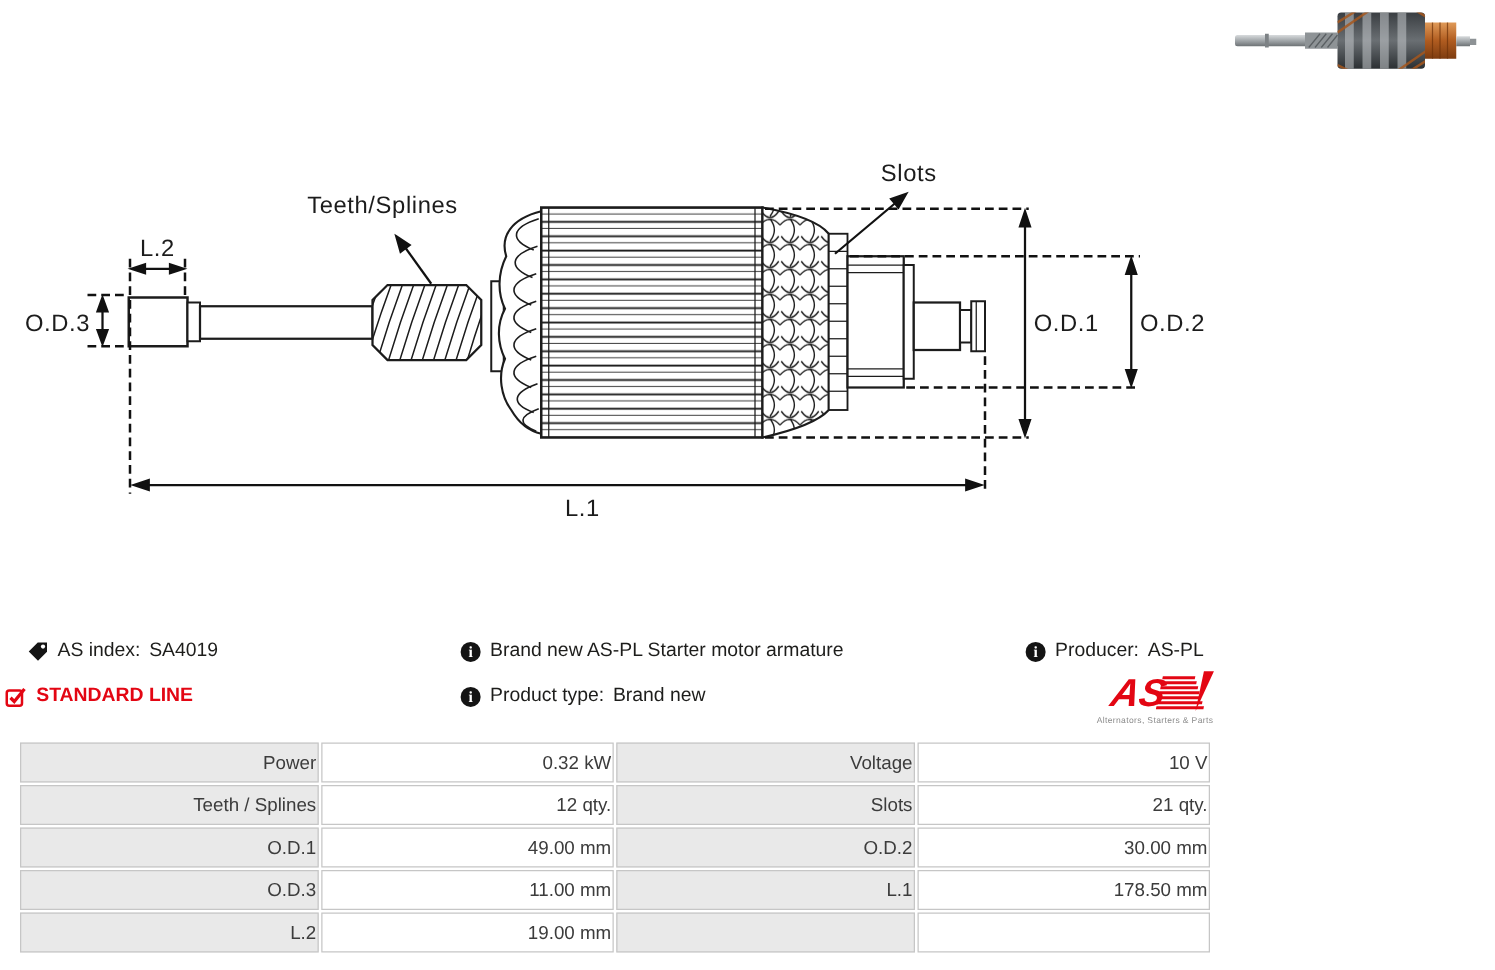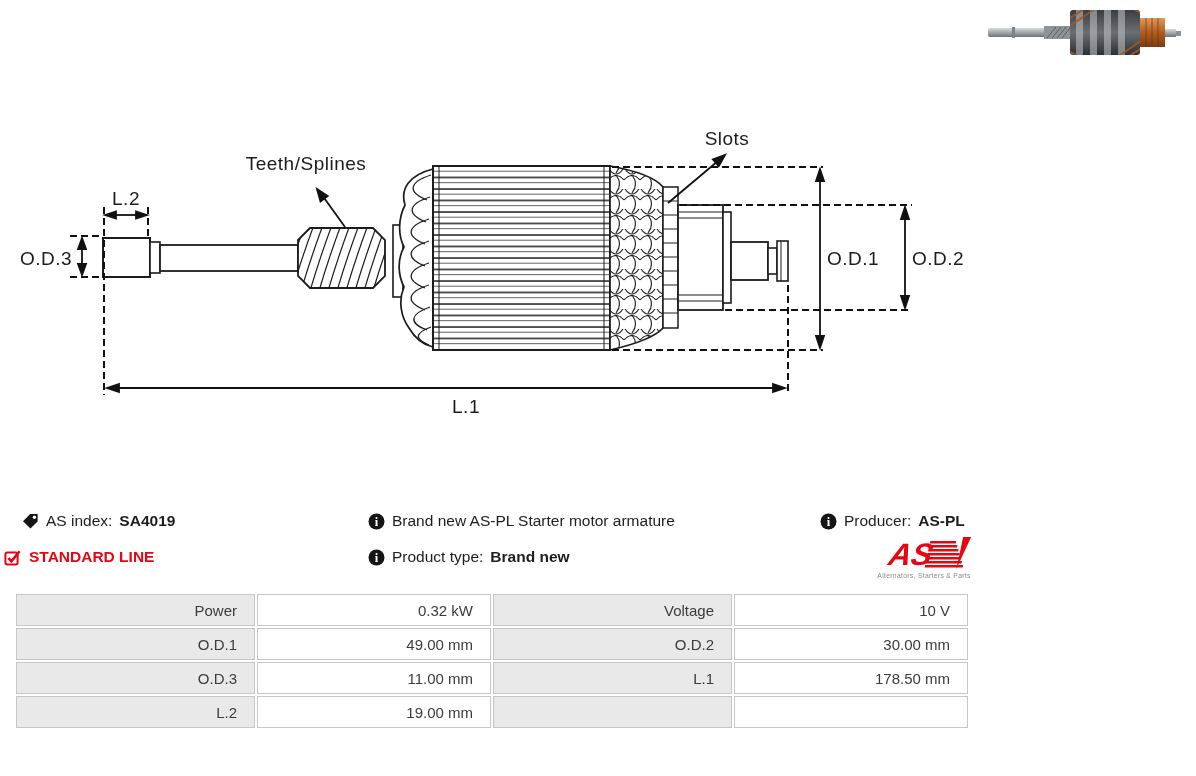--- a/index.html
+++ b/index.html
@@ -2,28 +2,28 @@
 <html><head>
 <meta charset="utf-8">
 <style>
   html,body{margin:0;padding:0;background:#ffffff;}
   body{width:1196px;height:776px;position:relative;overflow:hidden;
        font-family:"Liberation Sans", sans-serif;color:#1d1d1b;}
   .abs{position:absolute;}
   
   .info-line{position:absolute;font-size:15.5px;white-space:nowrap;display:flex;align-items:center;gap:7px;}
   .info-line .ic{flex:0 0 auto;display:inline-block;line-height:0;}
-  .bold{font-weight:bold;}
+  .bold{font-weight:normal;}
   .red{color:#e30613;font-weight:bold;}
   
   table.spec{position:absolute;left:14px;top:592px;width:954px;
              border-collapse:separate;border-spacing:2px;font-size:15px;color:#3c3c3c;
              table-layout:fixed;}
   table.spec td{height:30px;border:1px solid #c6c6c6;text-align:right;
-                padding:0 17px 0 4px;overflow:hidden;}
+                padding:0 1px 0 4px;overflow:hidden;}
   td.lbl{background:#e9e9e9;}
   td.val{background:#ffffff;}
   
   svg text.dlab{font-family:"Liberation Sans", sans-serif;font-size:19px;fill:#1c1c1c;letter-spacing:0.5px;}
 </style>
 </head>
 <body>
 
 <div class="abs" style="left:986px;top:6px;width:202px;height:54px;">
   <svg width="202" height="54" viewBox="0 0 202 54">
@@ -296,20 +296,26 @@
       <col style="width:234px">
     </colgroup>
   <tbody>
     <tr>
       <td class="lbl">Power</td>
       <td class="val">0.32 kW</td>
       <td class="lbl">Voltage</td>
       <td class="val">10 V</td>
     </tr>
     <tr>
+      <td class="lbl">Teeth / Splines</td>
+      <td class="val">12 qty.</td>
+      <td class="lbl">Slots</td>
+      <td class="val">21 qty.</td>
+    </tr>
+    <tr>
       <td class="lbl">O.D.1</td>
       <td class="val">49.00 mm</td>
       <td class="lbl">O.D.2</td>
       <td class="val">30.00 mm</td>
     </tr>
     <tr>
       <td class="lbl">O.D.3</td>
       <td class="val">11.00 mm</td>
       <td class="lbl">L.1</td>
       <td class="val">178.50 mm</td>

